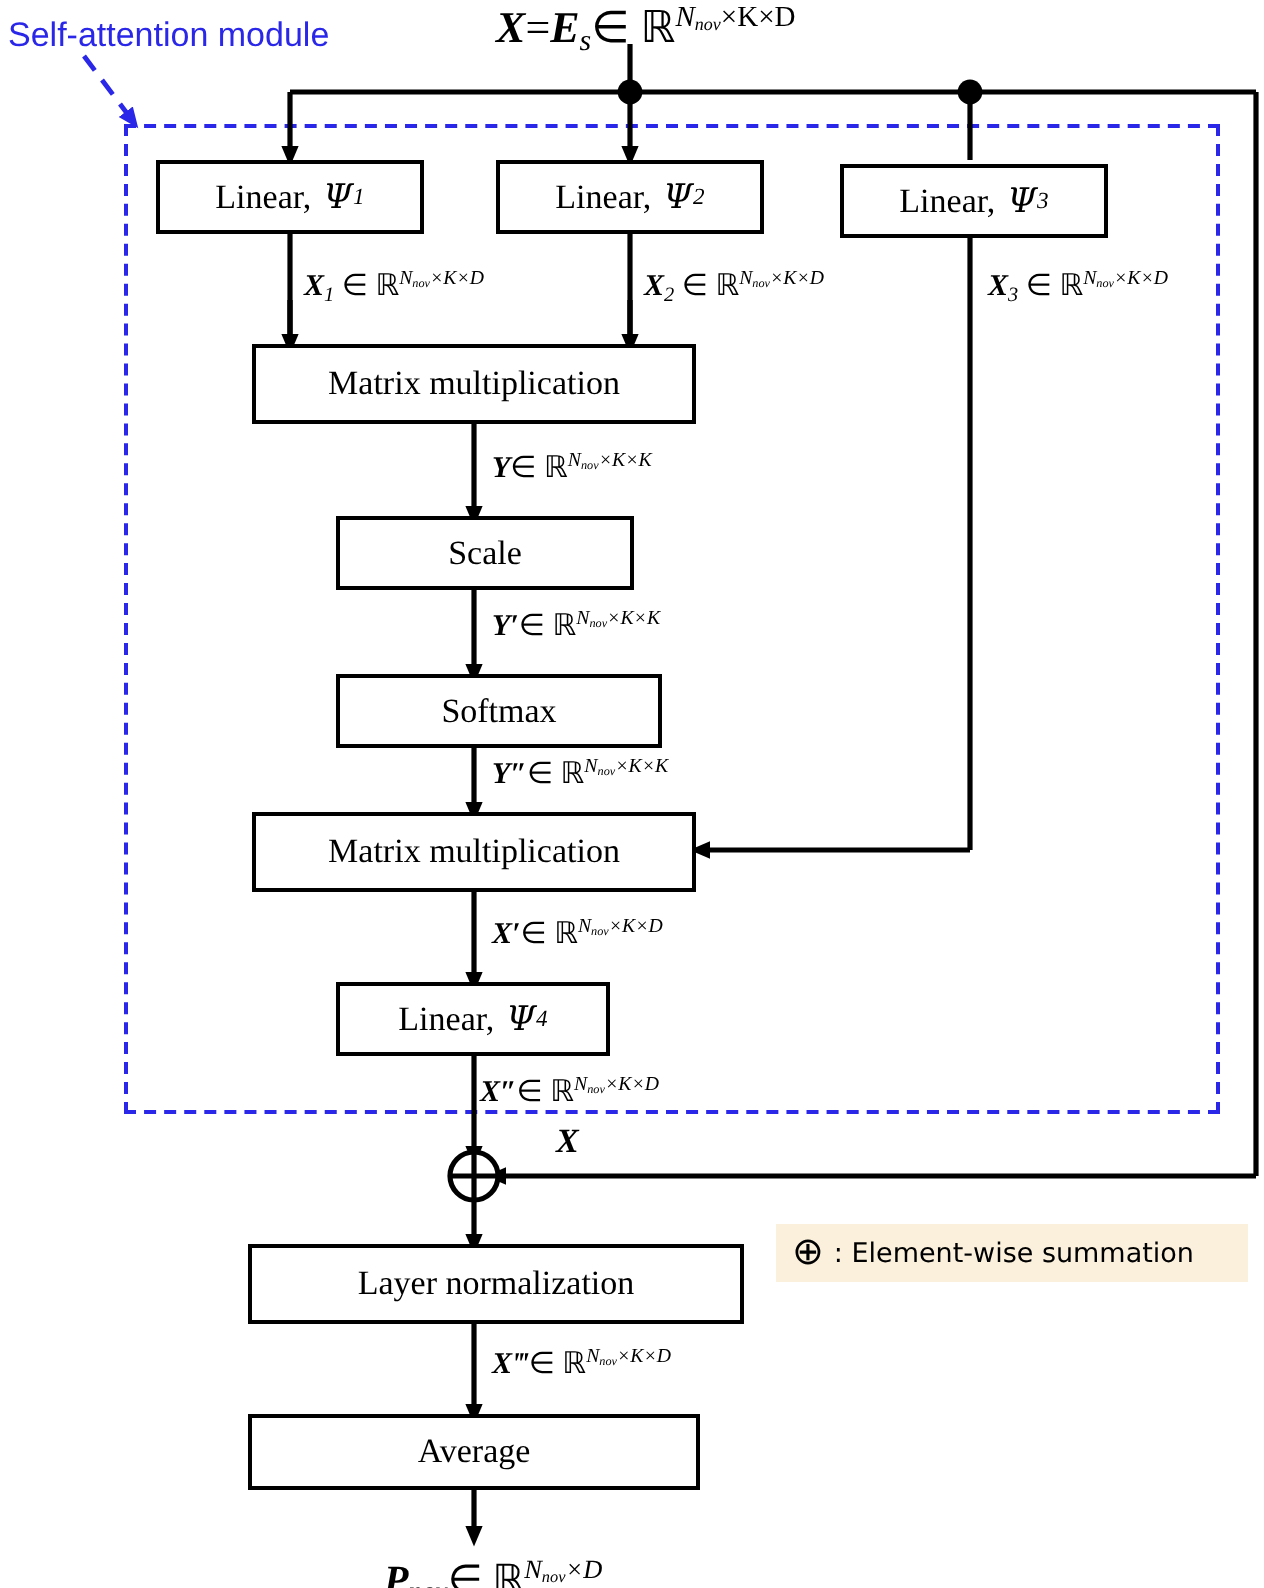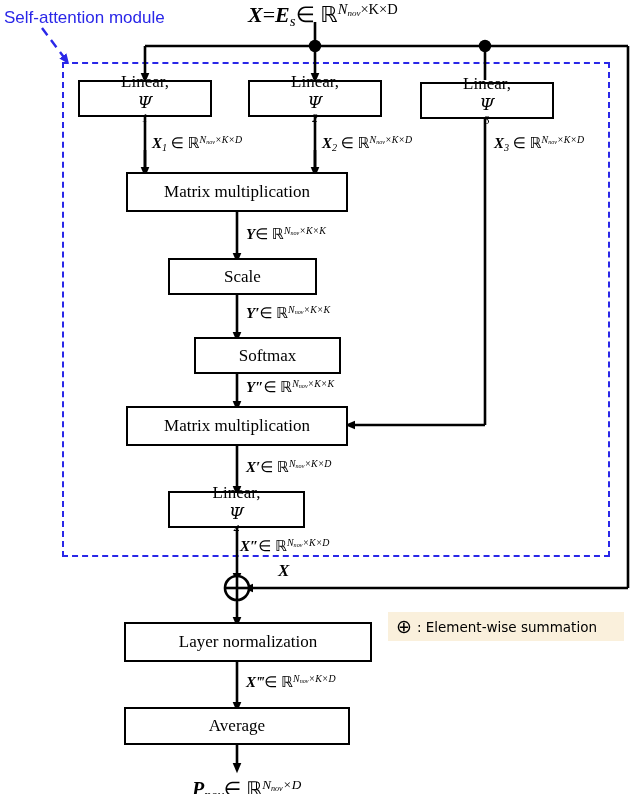--- a/index.html
+++ b/index.html
@@ -14,21 +14,20 @@
   .box{
     position:absolute;
     border:2.5px solid #000;
     background:#fff;
     display:flex;align-items:center;justify-content:center;
     font-family:"Liberation Serif", serif;
     font-size:17px;
     color:#000;
     box-sizing:border-box;
     white-space:nowrap;
-    flex-direction:column;
   }
   .lbl{
     position:absolute;
     font-family:"Liberation Serif", serif;
     font-size:15px;
     color:#000;
     white-space:nowrap;
     line-height:1;
   }
   .lbl i{font-style:italic;}
@@ -165,21 +164,21 @@
   </div>
 
   <div class="box" style="left:126px;top:172px;width:222px;height:40px;">
     <span>Matrix multiplication</span>
   </div>
 
   <div class="box" style="left:168px;top:258px;width:149px;height:37px;">
     <span>Scale</span>
   </div>
 
-  <div class="box" style="left:168px;top:337px;width:147px;height:37px;margin-left:26px;">
+  <div class="box" style="left:168px;top:337px;width:163px;height:37px;">
     <span>Softmax</span>
   </div>
 
   <div class="box" style="left:126px;top:406px;width:222px;height:40px;">
     <span>Matrix multiplication</span>
   </div>
 
   <div class="box" style="left:168px;top:491px;width:137px;height:37px;">
     <span>Linear,</span>
     <span style="width:6px"></span>

